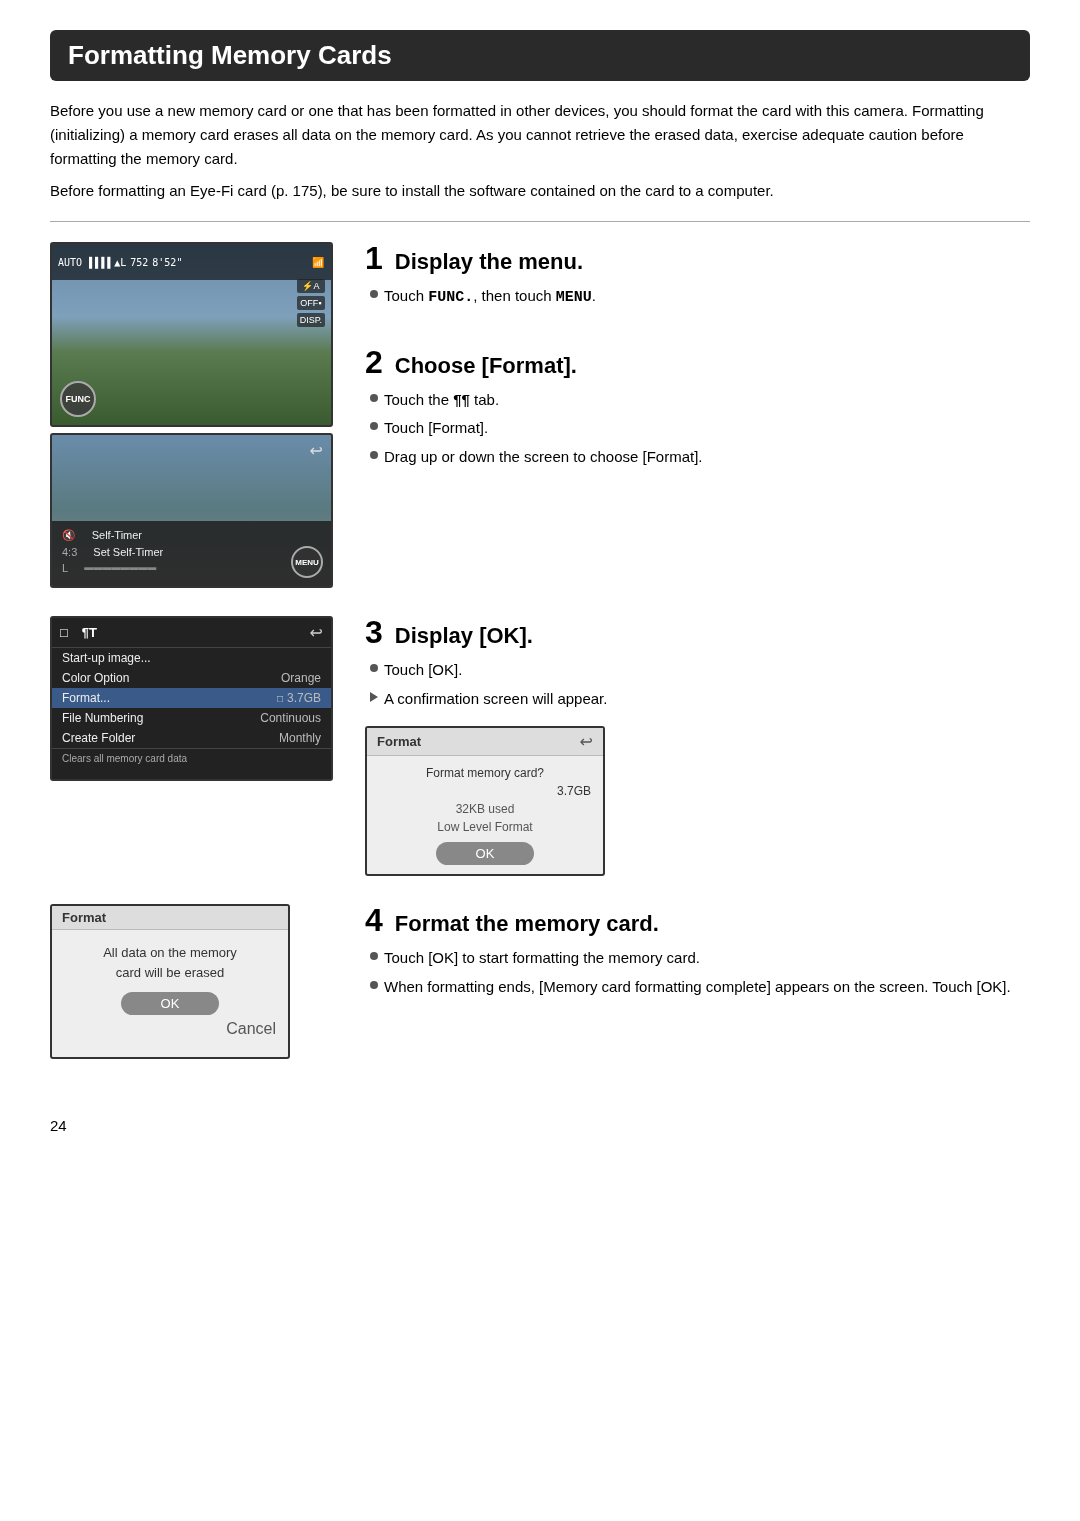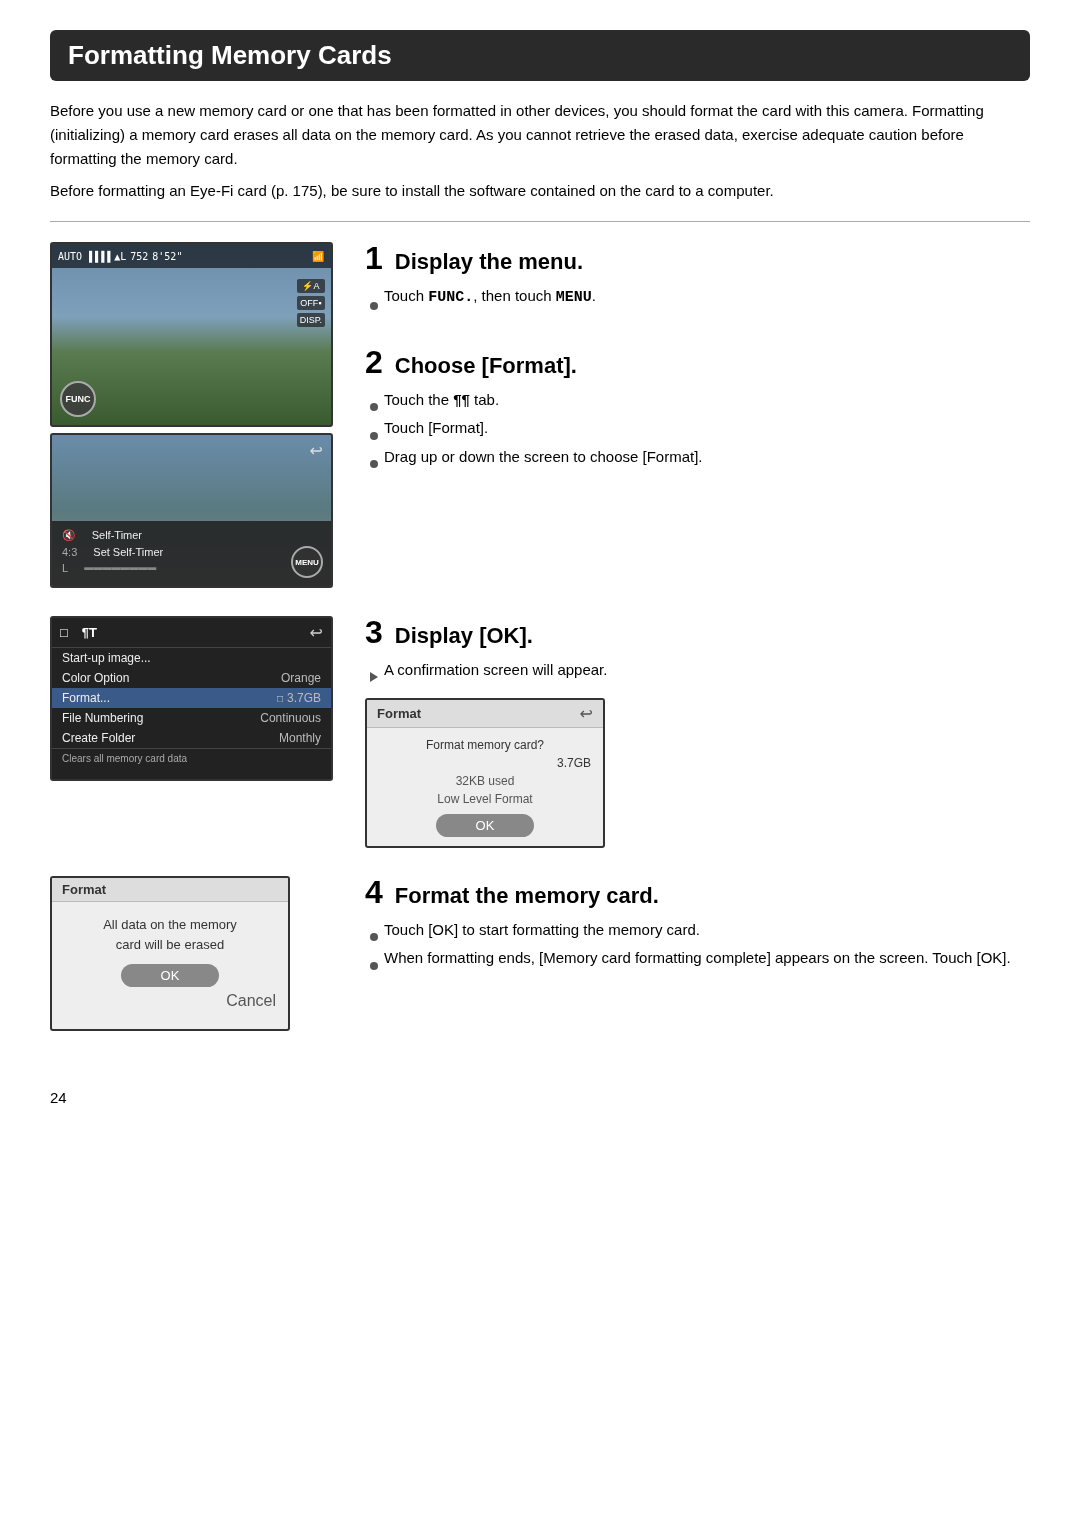--- a/index.html
+++ b/index.html
@@ -91,21 +91,21 @@
       font-weight: bold;
     }
 
     .step-bullets {
       list-style: none;
       padding-left: 5px;
     }
 
     .step-bullets li {
       display: flex;
-      align-items: flex-end;
+      align-items: flex-start;
       gap: 6px;
       margin-bottom: 6px;
       font-size: 15px;
       line-height: 1.5;
     }
 
     .bullet-dot {
       width: 8px;
       height: 8px;
       background: #555;
@@ -142,21 +142,21 @@
 
     
     .screen1 {
       width: 283px;
       height: 185px;
       background: linear-gradient(180deg, #6a8caa 0%, #7fa0bb 40%, #5a7a50 60%, #4a6a40 80%, #3a5a30 100%);
     }
 
     .screen1-topbar {
       background: rgba(0,0,0,0.6);
-      height: 24px;
+      height: 36px;
       display: flex;
       align-items: center;
       padding: 0 6px;
       font-size: 10px;
       color: #fff;
       font-family: monospace;
       gap: 4px;
     }
 
     .screen1-func {
@@ -566,20 +566,24 @@
 
     </div>
 
     <div class="step-content">
       <div class="step-header">
         <span class="step-number">3</span>
         <span class="step-title">Display [OK].</span>
       </div>
       <ul class="step-bullets">
         <li>
+          <span class="bullet-dot"></span>
+          <span>Touch [OK].</span>
+        </li>
+        <li>
           <span class="bullet-arrow"></span>
           <span>A confirmation screen will appear.</span>
         </li>
       </ul>
 
       <div style="margin-top:16px;">
         <div class="cam-screen screen4" style="width:240px; height:150px;">
           <div class="screen4-topbar">
             <span class="screen4-title">Format</span>
             <span class="screen4-back">↩</span>

